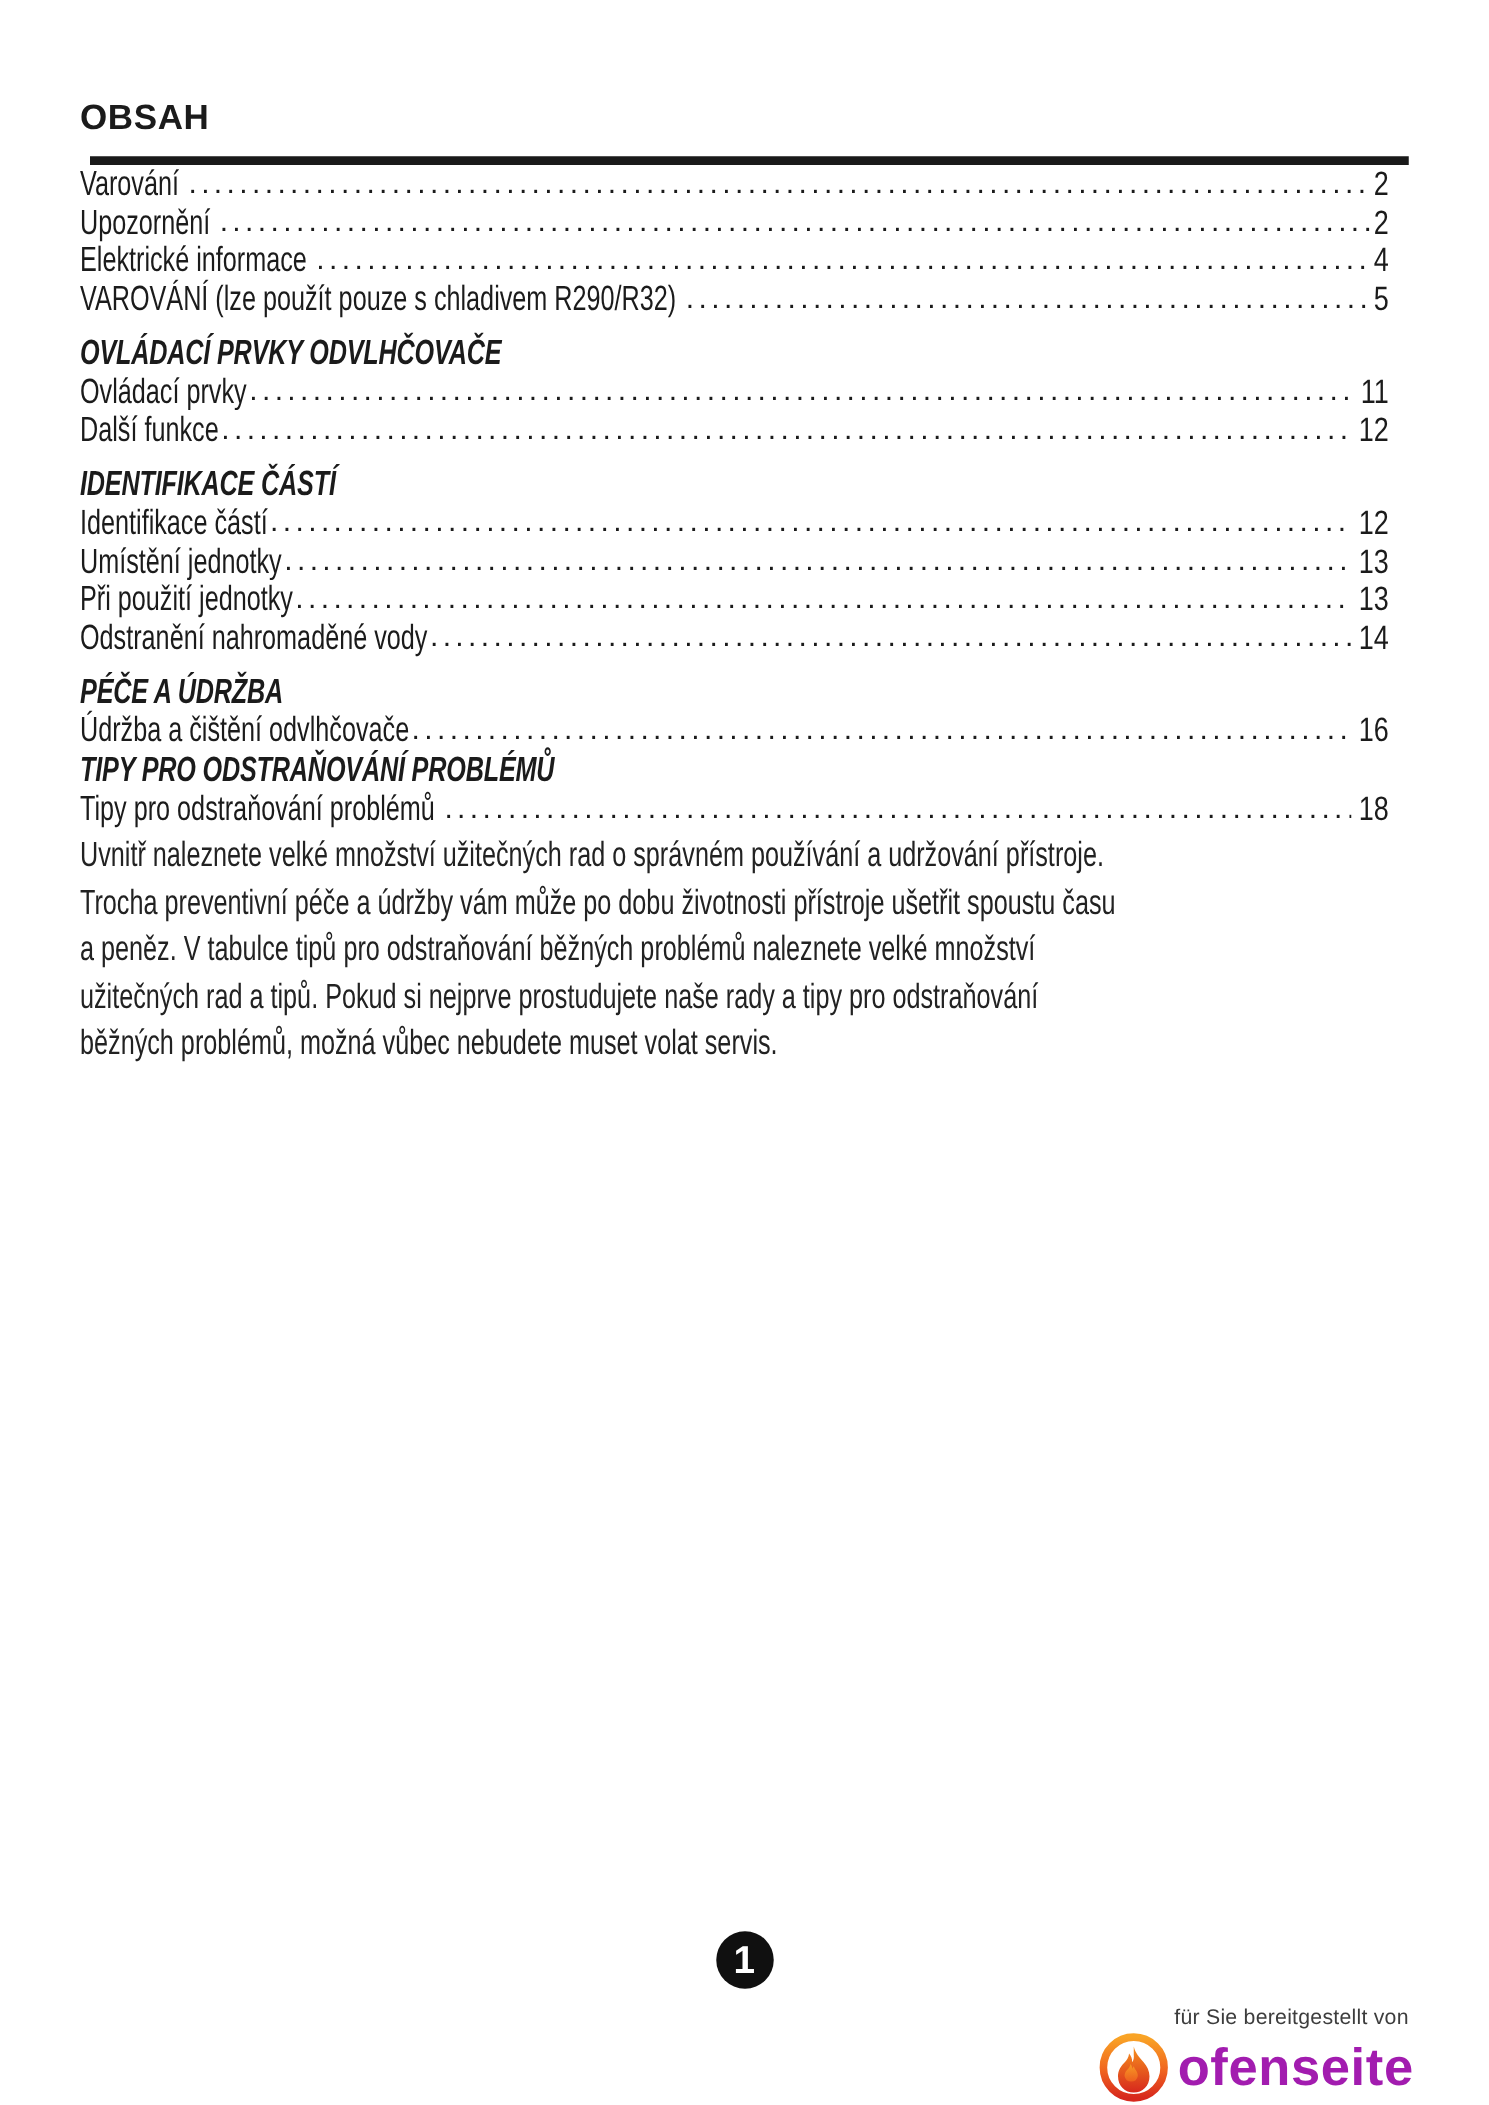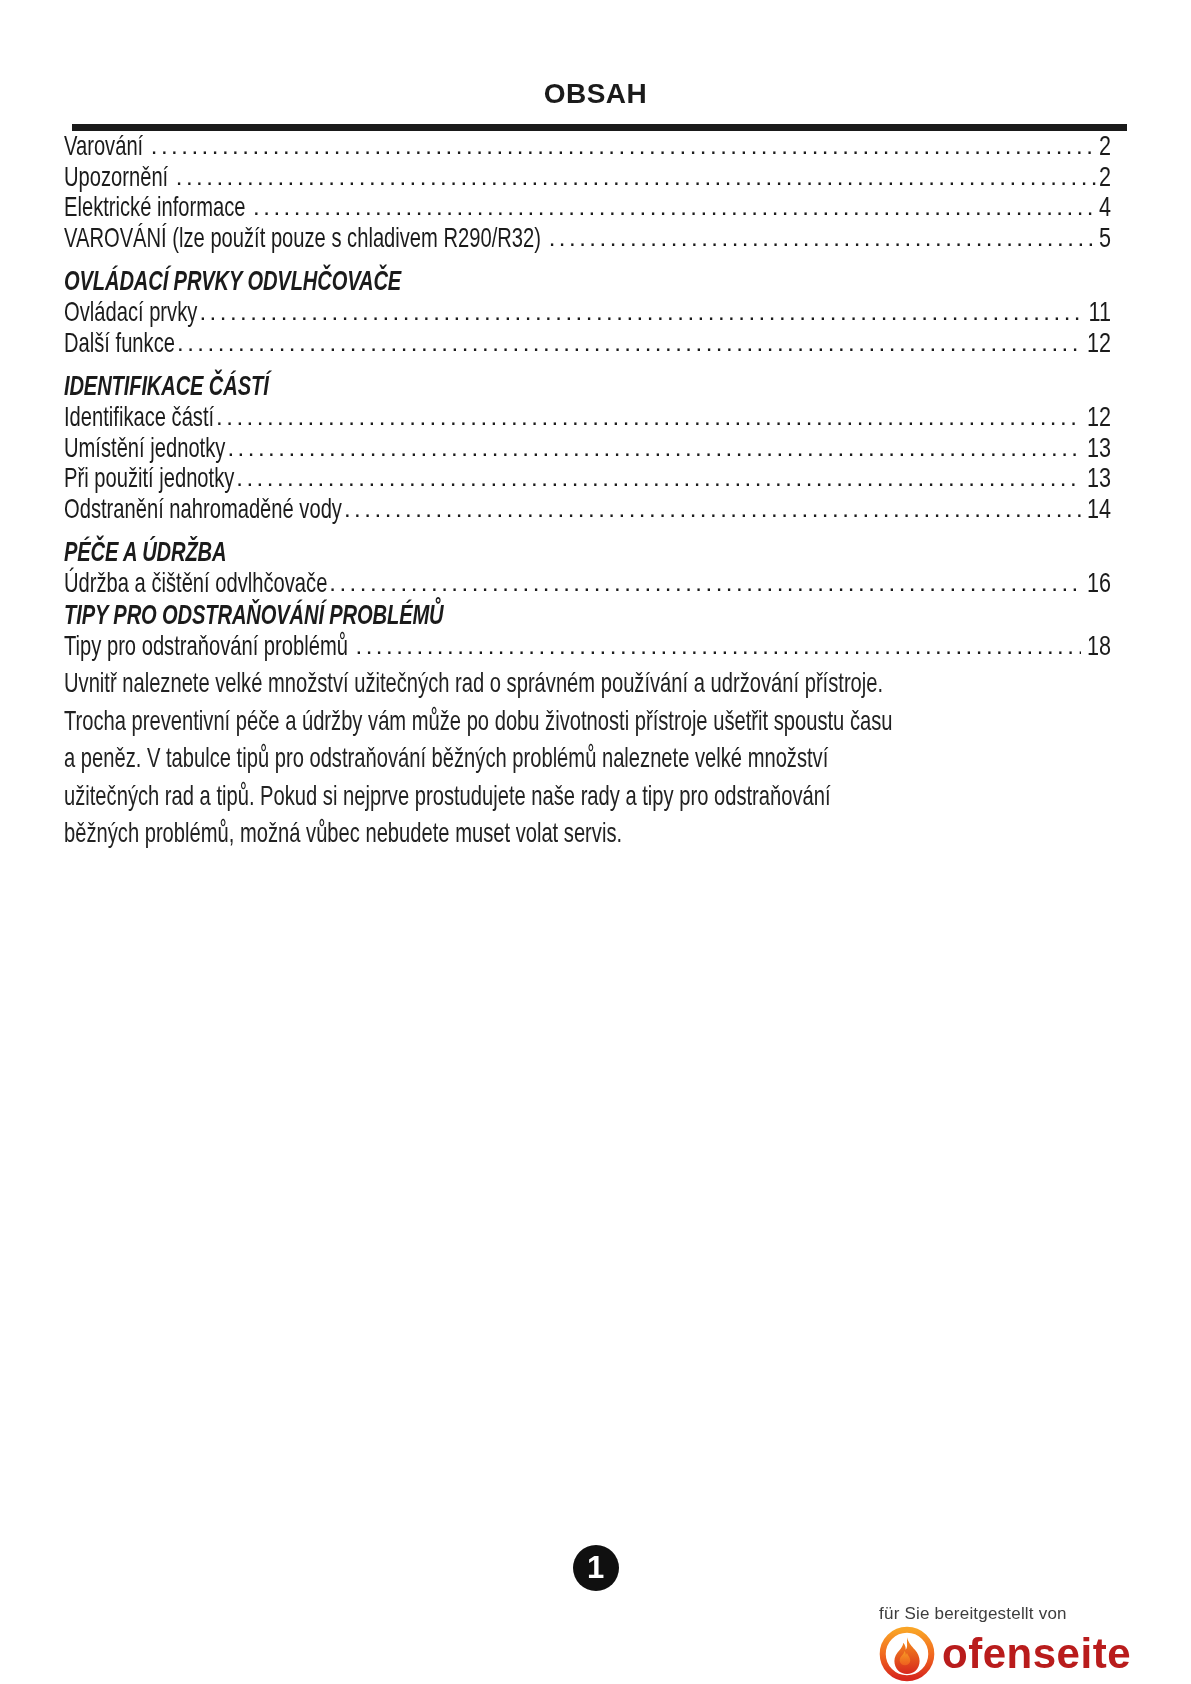--- a/index.html
+++ b/index.html
@@ -4,21 +4,21 @@
 <style>
   html, body { margin: 0; padding: 0; background: #ffffff; }
   body { width: 1191px; height: 1684px; overflow: hidden;
          font-family: "Liberation Sans", "DejaVu Sans", sans-serif; color: #1b1b1b; }
 
   .page { position: relative; width: 1191px; height: 1684px; background: #ffffff; }
 
   .content { padding: 80px 64px 0 64px; }
 
   
-  .doc-title-wrap { text-align: center; line-height: 27px; }
+  .doc-title-wrap { text-align: left; line-height: 27px; }
   .doc-title { font-size: 28px; font-weight: bold; letter-spacing: 0.5px; }
 
   .rule { height: 7px; background: #1a1a1a; margin-top: 13px; margin-left: 8px; }
 
   
   .cx { display: inline-block; transform: scaleX(0.72); transform-origin: 0 0; white-space: pre; }
 
   h2, h3 { margin: 0; padding: 0; }
 
   .toc-heading { font-size: 28px; font-weight: bold; font-style: italic;
@@ -41,27 +41,27 @@
                color: #222222; }
 
   
   .page-badge { position: absolute; top: 1545px; left: 50%; transform: translateX(-50%);
                 width: 46px; height: 46px; border-radius: 50%; background: #101010;
                 display: flex; align-items: center; justify-content: center; }
   .page-badge span { color: #ffffff; font-size: 31px; font-weight: bold; }
 
   
   .brand { position: absolute; top: 1604px; right: 60px;
-           display: flex; flex-direction: column; }
+           display: flex; flex-direction: column; align-items: flex-end; }
   .tagline { font-size: 17px; color: #3d3d3d; line-height: 19px; padding-right: 4px;
              letter-spacing: 0.2px; }
   .brandrow { display: flex; align-items: center; gap: 7px; margin-top: 3px; }
   .flame { width: 56px; height: 56px; display: inline-block; }
   .flame svg { display: block; }
-  .name { font-size: 42px; font-weight: 600; color: #b91c1c; letter-spacing: 0.5px;
+  .name { font-size: 42px; font-weight: 600; color: #a21caf; letter-spacing: 0.5px;
           line-height: 48px; }
 </style>
 </head>
 <body>
 
 <div class="page">
   <div class="content">
 
     <div class="doc-title-wrap">
       <span class="doc-title">OBSAH</span>

